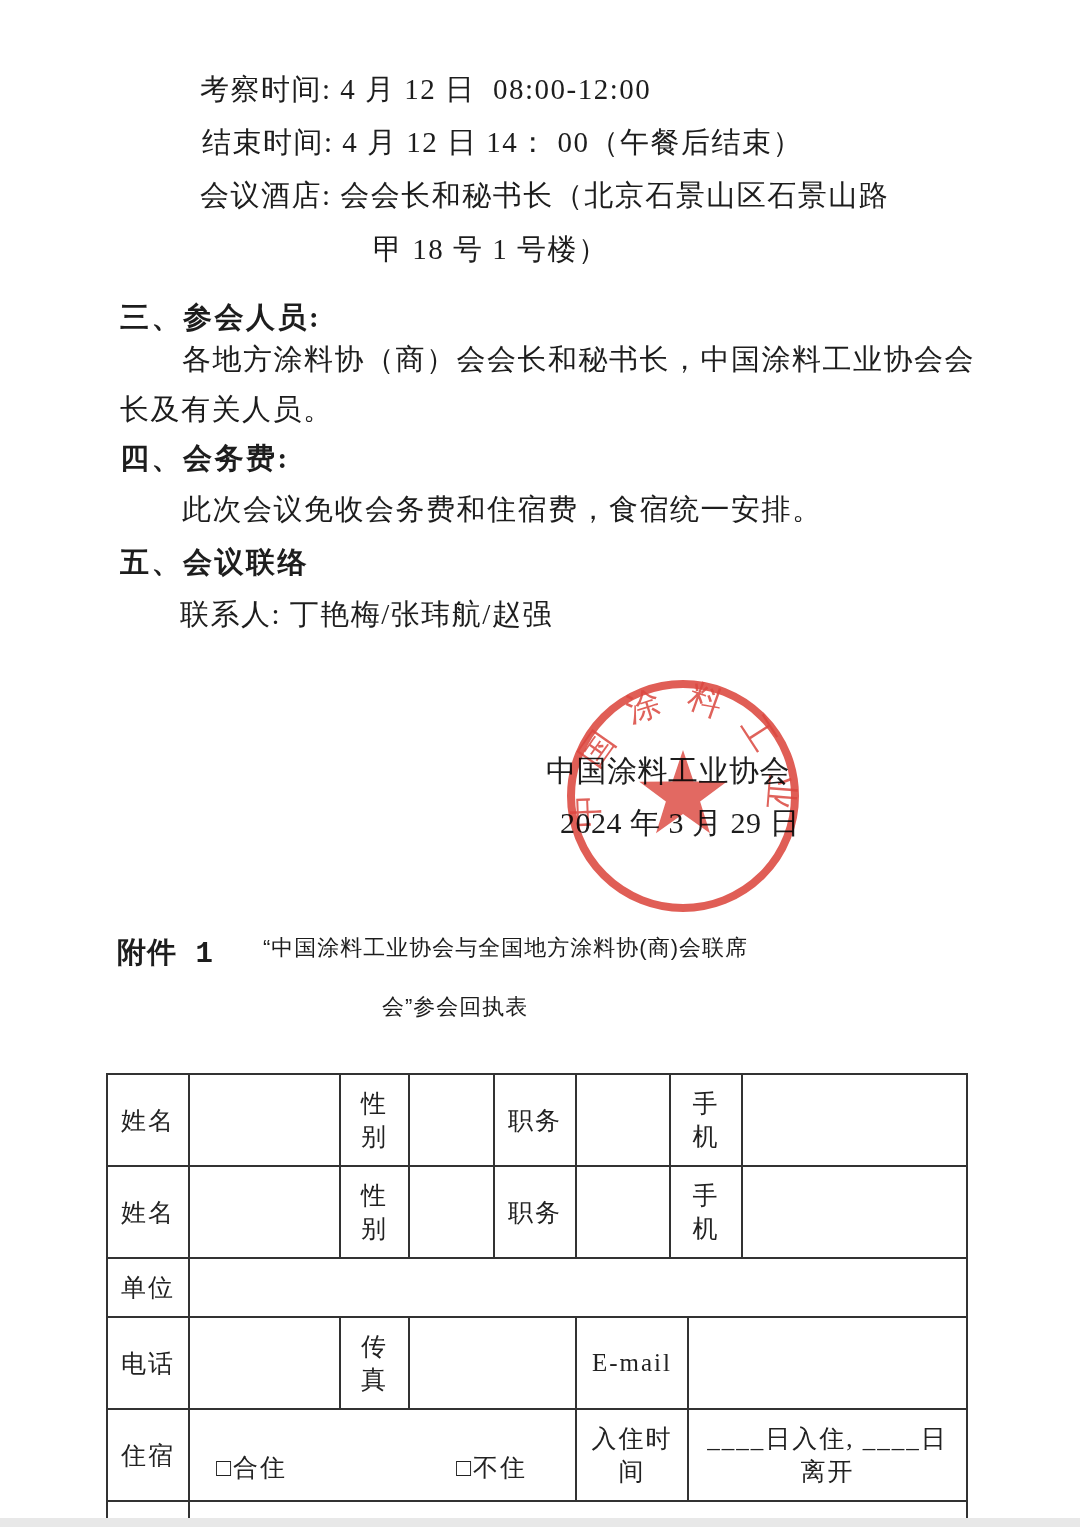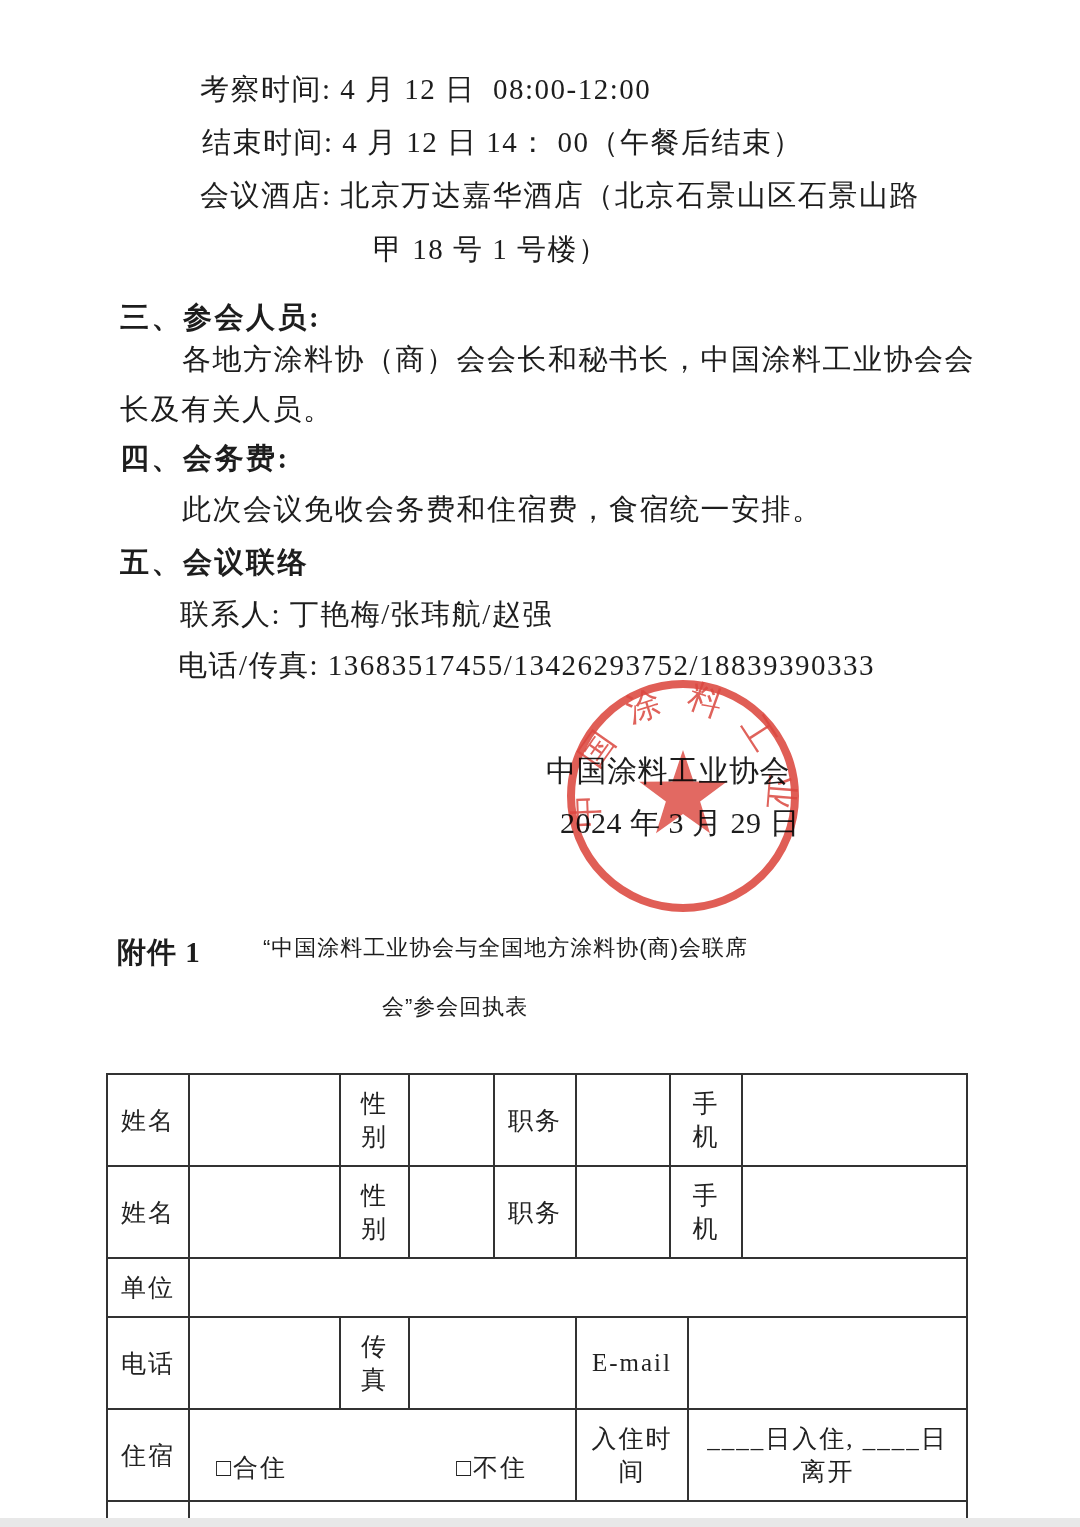--- a/index.html
+++ b/index.html
@@ -5,21 +5,21 @@
   html,body{margin:0;padding:0;background:#e8e8e8;}
   .page{
     position:relative;width:1080px;height:1518px;background:#ffffff;
     font-family:"Liberation Serif","DejaVu Serif",serif;color:#1d1d1d;
     margin:0 auto;overflow:hidden;
   }
   .line{position:absolute;white-space:pre;font-size:29px;letter-spacing:1.5px;line-height:1.2;}
   .sec{font-weight:700;letter-spacing:2.5px;}
   .attach-label{
     position:absolute;white-space:pre;font-size:29px;font-weight:700;
-    font-family:Liberation Serif, serif;letter-spacing:1px;
+    font-family:Liberation Mono, monospace;letter-spacing:1px;
   }
   .attach-title{
     position:absolute;white-space:pre;font-size:22px;font-weight:400;
     font-family:"Liberation Sans","DejaVu Sans",sans-serif;letter-spacing:1px;
   }
   .seal-wrap{position:absolute;left:556px;top:674px;width:256px;height:256px;
     mix-blend-mode:multiply;opacity:0.92;}
   .seal-org{position:absolute;left:536px;top:751px;width:264px;text-align:center;
     font-size:30px;letter-spacing:0.5px;white-space:pre;}
   .seal-date{position:absolute;left:536px;top:803px;width:264px;text-align:right;
@@ -37,33 +37,32 @@
     padding:0 36px 0 14px;letter-spacing:2px;margin-top:24px;}
   td.fill-cell{text-align:left;padding-left:12px;font-size:24px;letter-spacing:1px;margin-top:11px;}
 </style>
 </head>
 <body>
 
 <div class="page">
 
   <div class="line" style="left:200px;top:72px">考察时间: 4 月 12 日  08:00-12:00</div>
   <div class="line" style="left:202px;top:125px">结束时间: 4 月 12 日 14： 00（午餐后结束）</div>
-  <div class="line" style="left:200px;top:178px">会议酒店: 北京万达嘉华酒店（北京石景山区石景山路</div>
+  <div class="line" style="left:200px;top:178px">会议酒店: 会会长和秘书长（北京石景山区石景山路</div>
   <div class="line" style="left:373px;top:232px">甲 18 号 1 号楼）</div>
 
   <div class="line sec" style="left:120px;top:300px">三、参会人员:</div>
   <div class="line" style="left:182px;top:342px">各地方涂料协（商）会会长和秘书长，中国涂料工业协会会</div>
   <div class="line" style="left:120px;top:392px">长及有关人员。</div>
 
   <div class="line sec" style="left:120px;top:441px">四、会务费:</div>
   <div class="line" style="left:182px;top:492px">此次会议免收会务费和住宿费，食宿统一安排。</div>
 
   <div class="line sec" style="left:120px;top:545px">五、会议联络</div>
   <div class="line" style="left:180px;top:597px">联系人: 丁艳梅/张玮航/赵强</div>
-  <div class="line" style="left:178px;top:648px">电话/传真: 13683517455/13426293752/18839390333</div>
 
   <div class="seal-org">中国涂料工业协会</div>
   <div class="seal-date">2024 年 3 月 29 日</div>
 
   <div class="seal-wrap">
     <svg width="256" height="256" viewBox="0 0 256 256">
       <circle cx="127" cy="122" r="112" fill="none" stroke="#d8372e" stroke-width="8" opacity="0.88"></circle>
       <polygon opacity="0.82" fill="#d8372e" points="127,76 137.6,107.4 170.7,107.8 144.1,127.6 154,159.2 127,140 100,159.2 109.9,127.6 83.3,107.8 116.4,107.4"></polygon>
       <defs>
         <path id="ringPath" d="M 49 158 A 86 86 0 1 1 205 158" fill="none"></path>

